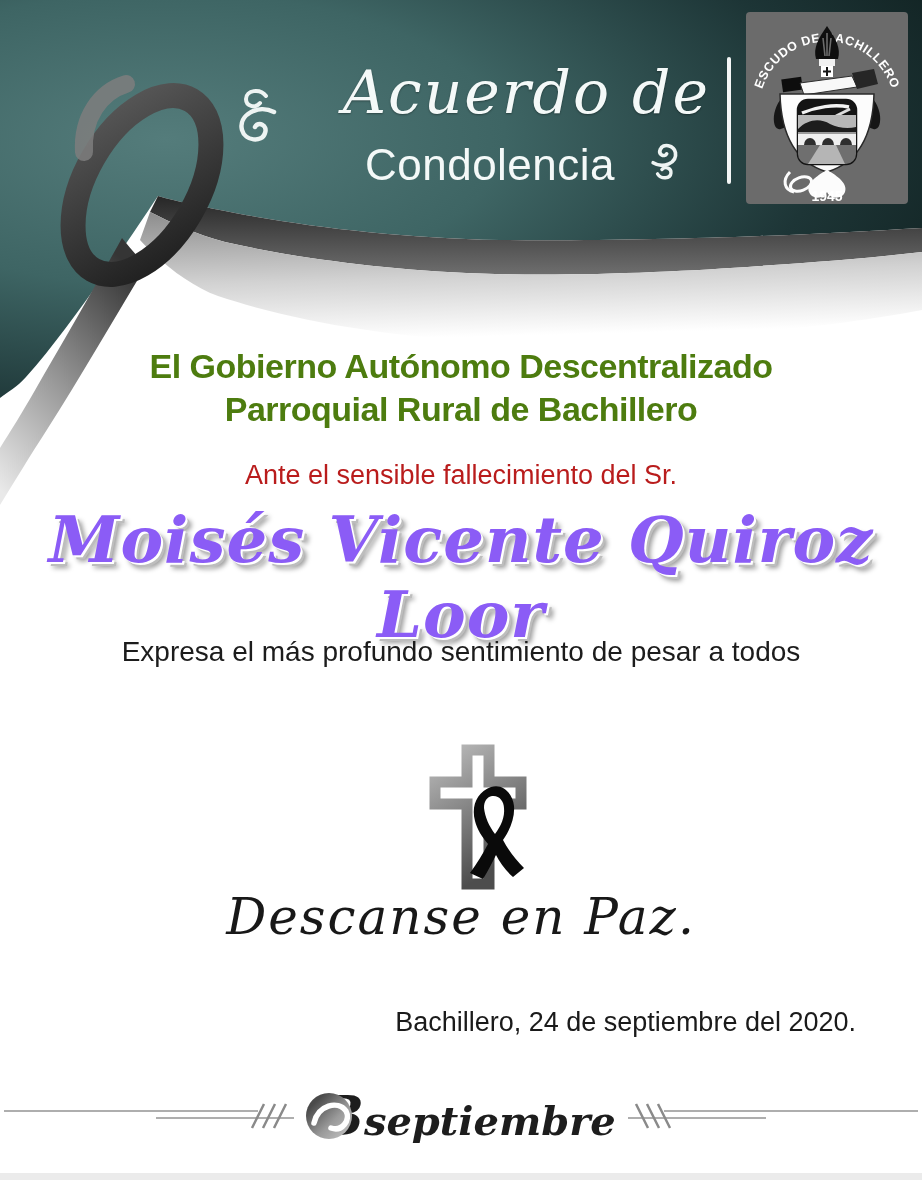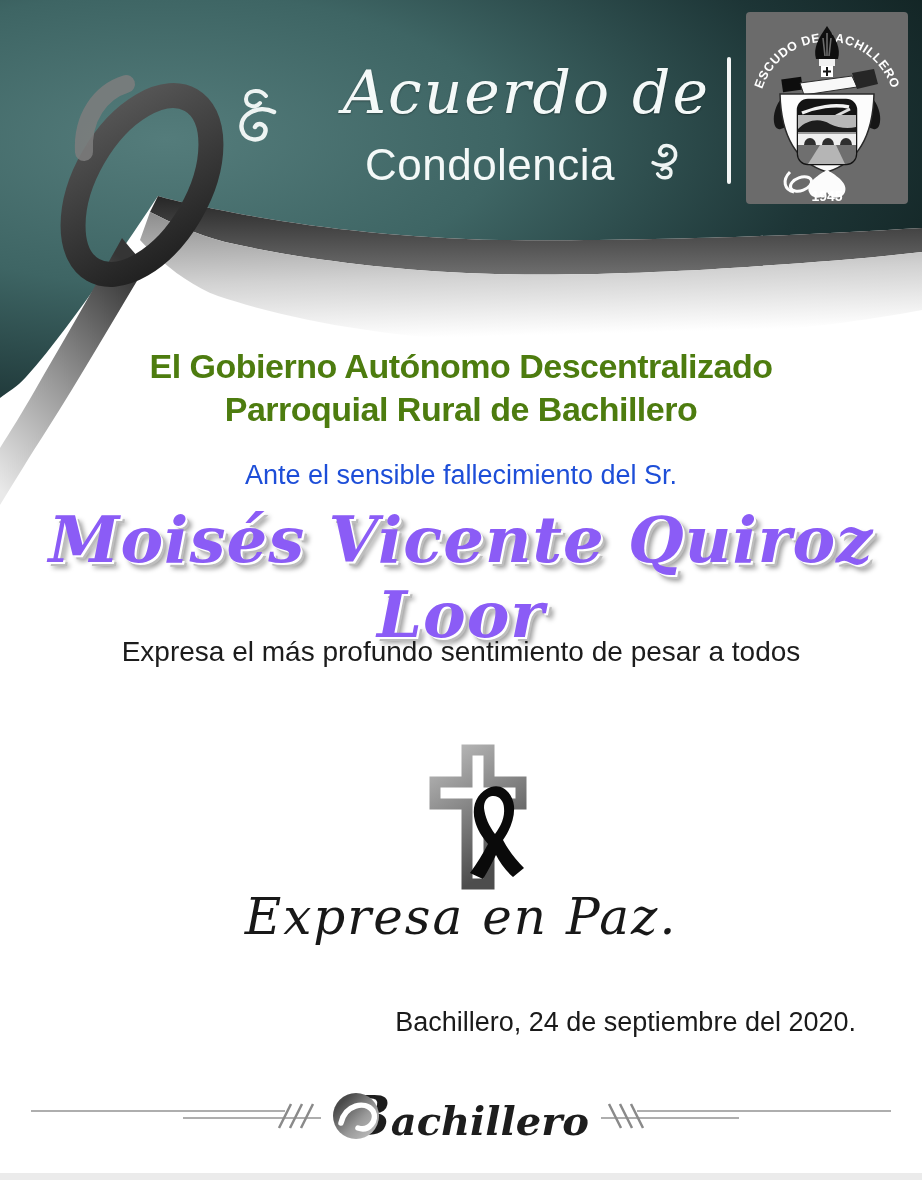--- a/index.html
+++ b/index.html
@@ -29,21 +29,21 @@
     position:absolute;left:746px;top:12px;width:162px;height:192px;
     background:#6b6b6b;border-radius:4px;
   }
   
   .org-title{
     position:absolute;top:345px;left:0;width:922px;text-align:center;
     font-weight:bold;font-size:34px;line-height:1.26;letter-spacing:-.5px;color:#4d7c0f;
   }
   .intro{
     position:absolute;top:460px;left:0;width:922px;text-align:center;
-    font-size:27px;color:#1d4ed8;
+    font-size:27px;color:#b91c1c;
   }
   .deceased{
     position:absolute;top:502px;left:0;width:922px;text-align:center;
     font-family:"DejaVu Serif",serif;font-style:italic;font-weight:bold;
     font-size:64px;color:#8b5cf6;letter-spacing:1px;
     text-shadow:2px 2px 0 #ffffff,4px 4px 0 #bdbdbd,6px 6px 5px #9a9a9a;
   }
   .message{
     position:absolute;top:633px;left:0;width:922px;text-align:center;
     font-size:28px;line-height:1.35;color:#1c1c1c;
@@ -246,37 +246,37 @@
     <g fill="#0a0a0a">
       <path d="M62,45 C48,50 42,64 46,79 C48,87 53,95 59,102
                C54,112 48,121 41,131 L54,137 C59,129 63,121 67,113
                C71,121 77,129 84,135 L95,126 C87,118 79,108 74,98
                C81,88 86,76 85,64 C84,52 74,41 62,45 Z"></path>
       <path d="M63,54 C70,53 75,59 75,66 C76,75 72,84 66,92
                C60,84 56,75 55,66 C55,59 58,55 63,54 Z" fill="#ffffff"></path>
     </g>
   </svg>
 
-  <div class="farewell">Expresa en Paz.</div>
+  <div class="farewell">Descanse en Paz.</div>
 
   <div class="dateline">Bachillero, 24 de septiembre del 2020.</div>
 
   <div class="footer">
     <svg width="300" height="26" viewBox="0 0 300 26">
       <path d="M2,8 H256" stroke="#aeaeae" stroke-width="2"></path>
       <path d="M154,15 H292" stroke="#aeaeae" stroke-width="2"></path>
       <path d="M262,1 L250,25 M273,1 L261,25 M284,1 L272,25" stroke="#8a8a8a" stroke-width="2.5"></path>
     </svg>
     <div class="brand-wrap">
       <div class="brand-circle">
         <svg width="46" height="46" viewBox="0 0 46 46">
           <path d="M8,30 C12,12 32,7 40,18 C45,27 36,39 25,35" stroke="#ffffff" stroke-width="5.5" fill="none" stroke-linecap="round"></path>
         </svg>
       </div>
-      <div class="brand-text"><span class="cap">B</span><span>achillero</span></div>
+      <div class="brand-text"><span class="cap">B</span><span>septiembre</span></div>
     </div>
     <svg width="300" height="26" viewBox="0 0 300 26" style="transform:scaleX(-1)">
       <path d="M2,8 H256" stroke="#aeaeae" stroke-width="2"></path>
       <path d="M154,15 H292" stroke="#aeaeae" stroke-width="2"></path>
       <path d="M262,1 L250,25 M273,1 L261,25 M284,1 L272,25" stroke="#8a8a8a" stroke-width="2.5"></path>
     </svg>
   </div>
 
   <div class="bottom-strip"></div>
 </div>

